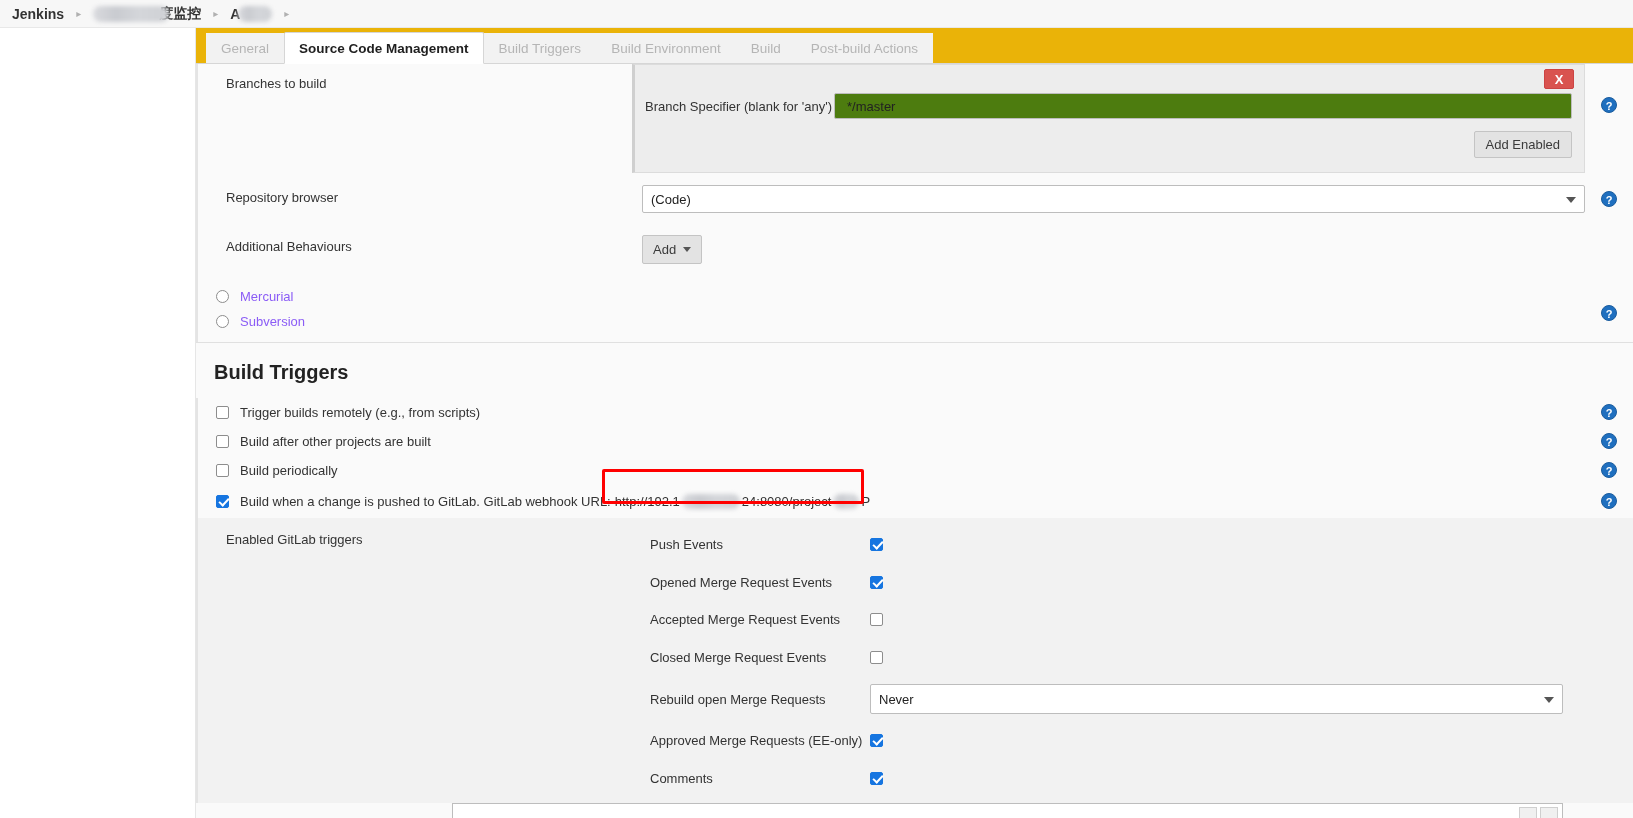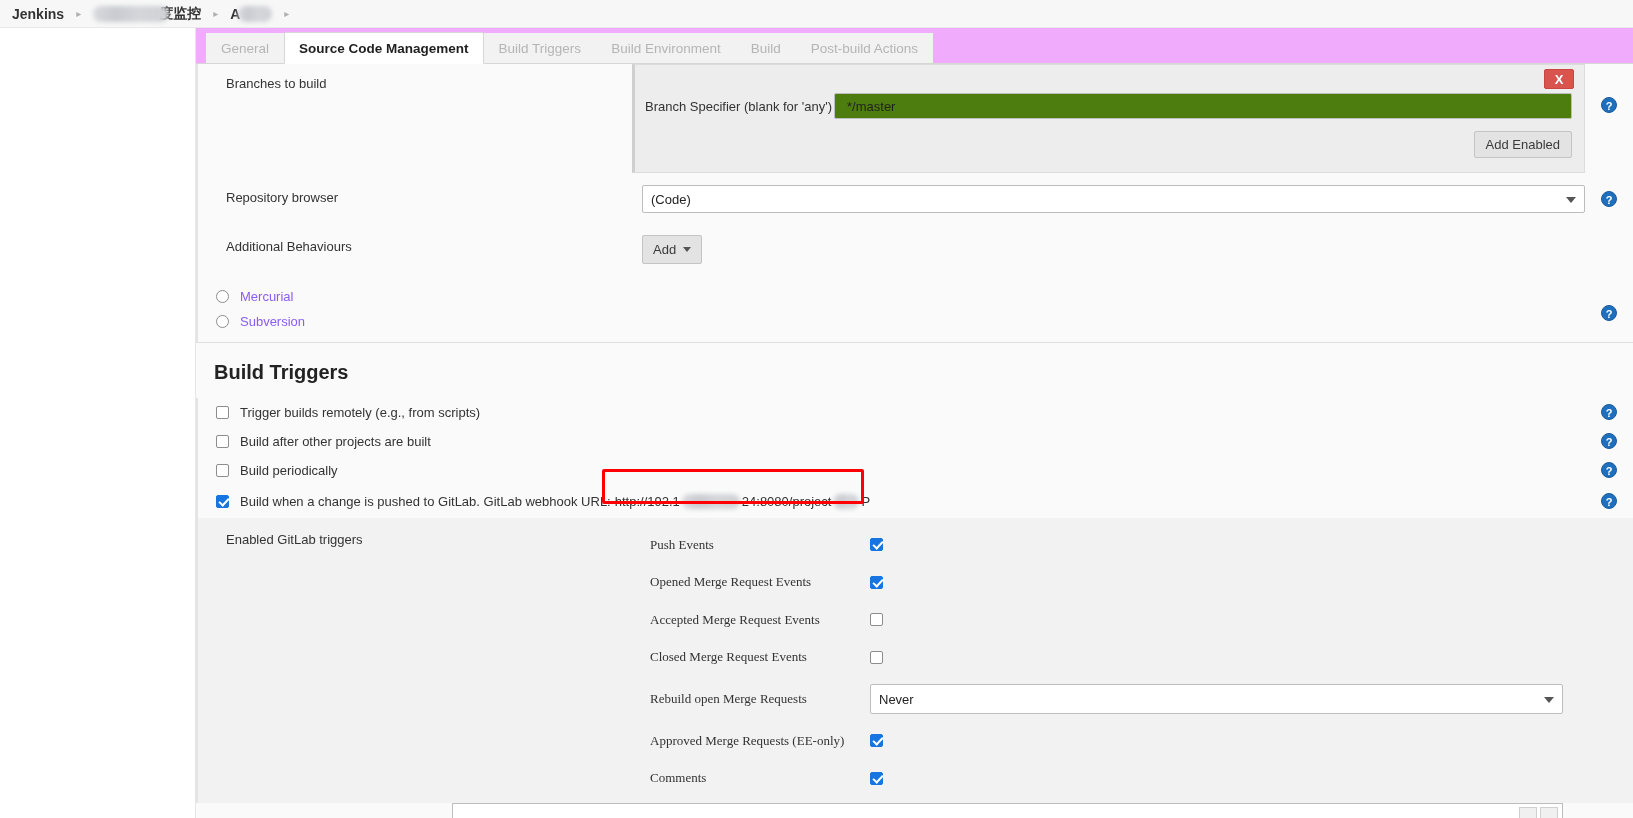--- a/index.html
+++ b/index.html
@@ -49,21 +49,21 @@
   }
 
   
   .body-wrap { display: flex; height: 790px; }
   .left-rail { width: 196px; background:#ffffff; border-right: 1px solid #e6e6e6; }
   .content-col { flex: 1; position: relative; background:#ffffff; }
 
   
   .tabbar {
     height: 36px;
-    background: #f0abfc;
+    background: #eab308;
     border-bottom: 1px solid #d6d6d6;
     display: flex;
     align-items: flex-end;
     padding-left: 10px;
   }
   .tab {
     height: 30px;
     line-height: 30px;
     padding: 0 14px;
     font-size: 13.5px;
@@ -257,21 +257,21 @@
   .triggers-panel {
     border-left: 2px solid #e4e4e4;
     background: #f2f2f2;
     display: flex;
     position: relative;
     padding-bottom: 6px;
   }
   .tp-label { width: 434px; padding: 14px 0 0 28px; font-size: 13px; color:#333; }
   .tp-rows { flex: 1; padding-top: 8px; }
   .tp-row { display:flex; align-items:center; height: 37.5px; }
-  .tp-name { width: 238px; font-size: 13px; color:#333; padding-left: 18px; font-family: Liberation Serif, serif; }
+  .tp-name { width: 238px; font-size: 13px; color:#333; padding-left: 18px; }
   .tp-ctrl { flex: 1; padding-right: 70px; display:flex; align-items:center; }
   .tp-ctrl .cb { margin-right: 0; }
   .tp-select-wrap { width: 100%; position: relative; }
   .bottom-stub {
     margin-left: 256px;
     margin-right: 70px;
     height: 22px;
     border: 1px solid #bdbdbd;
     border-bottom: none;
     background: #fff;

